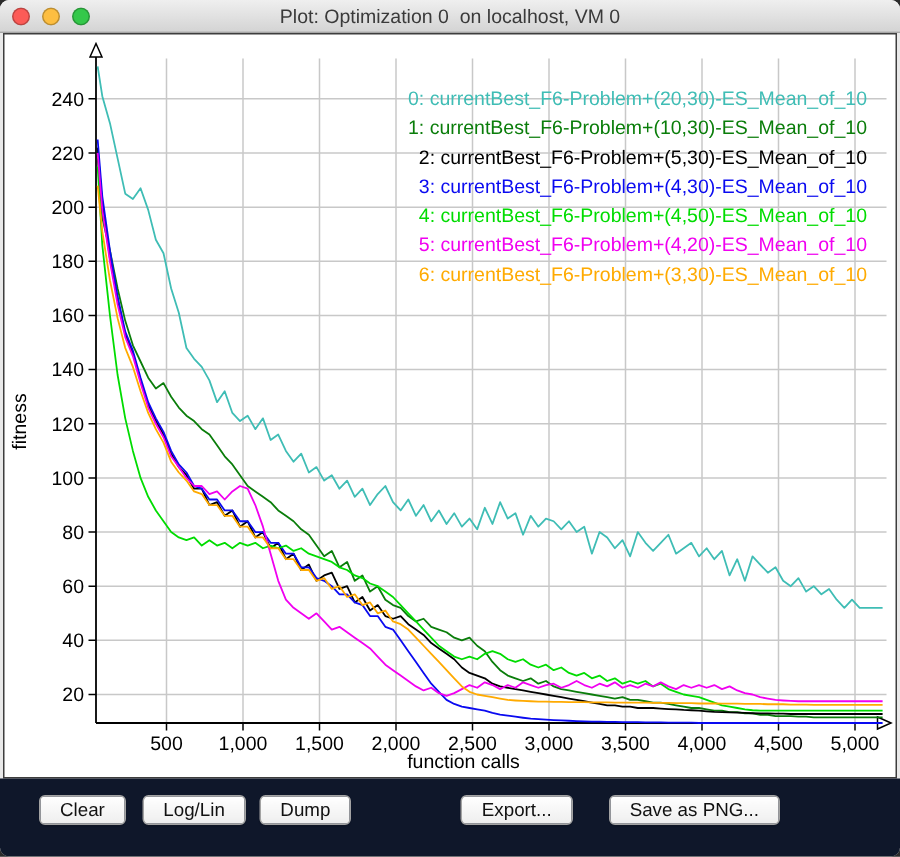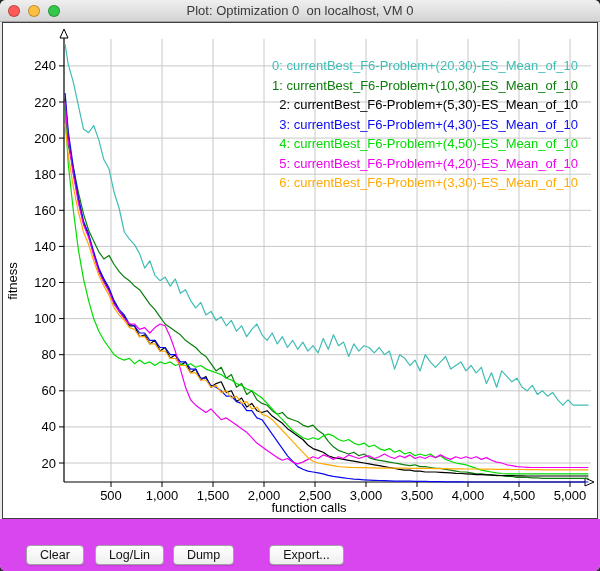--- a/index.html
+++ b/index.html
@@ -20,32 +20,32 @@
   }
   .lights{position:absolute;top:5px;left:8px;display:flex;}
   .light{width:12px;height:12px;border-radius:50%;margin-right:8px;border:1px solid rgba(0,0,0,0.25);}
   .plot-panel{
     position:absolute;top:22px;left:2px;width:596px;height:497px;
     background:#ffffff;border:1px solid #3d3d3d;
   }
   .plot-panel svg{position:absolute;top:0;left:0;}
   .button-bar{
     position:absolute;top:519px;left:0;width:600px;height:52px;
-    background:#d946ef;display:flex;align-items:flex-start;padding-top:26px;
+    background:#0f172a;display:flex;align-items:flex-start;padding-top:11px;
   }
   .btn{
     height:20px;padding:0 13px;border-radius:4px;border:1px solid #a3a3a3;
     background:linear-gradient(#ffffff,#eeeeee);
     font-family:"Liberation Sans", sans-serif;font-size:12.5px;color:#111;
     box-shadow:0 1px 1px rgba(0,0,0,0.12);cursor:default;
   }
   .btn-clear{margin-left:26px;}
   .btn-loglin{margin-left:11px;}
   .btn-dump{margin-left:9px;}
-  .btn-export{margin-left:35px;}
+  .btn-export{margin-left:73px;}
   .btn-save{margin-left:24px;}
   text{font-family:"Liberation Sans", sans-serif;}
 </style>
 </head>
 <body>
 
 <div class="window">
 
   <div class="titlebar">
     <div class="lights">
@@ -153,15 +153,16 @@
       <text id="ylabel" transform="translate(14,258) rotate(-90)" text-anchor="middle" font-size="13" fill="#000">fitness</text>
       <text id="xlabel" x="306" y="489" text-anchor="middle" font-size="13" fill="#000">function calls</text>
     </svg>
   </div>
 
   <div class="button-bar">
     <button class="btn btn-clear">Clear</button>
     <button class="btn btn-loglin">Log/Lin</button>
     <button class="btn btn-dump">Dump</button>
     <button class="btn btn-export">Export...</button>
+    <button class="btn btn-save">Save as PNG...</button>
   </div>
 
 </div>
 
 </body></html>

